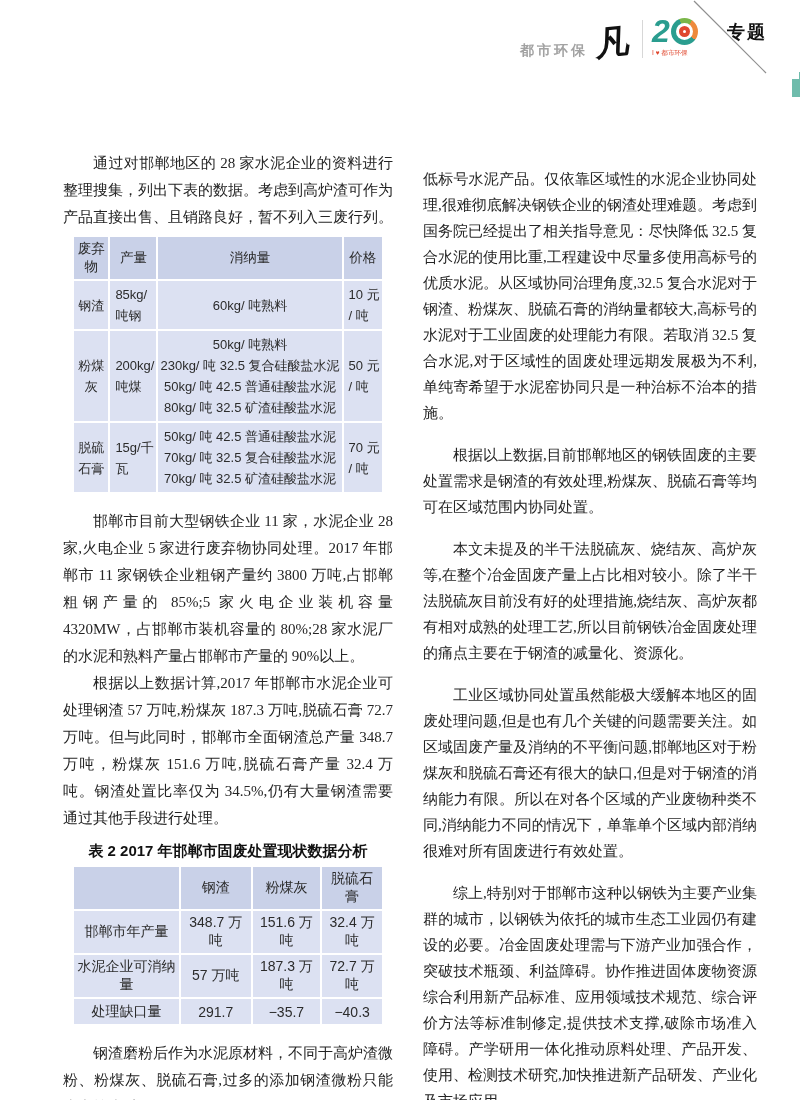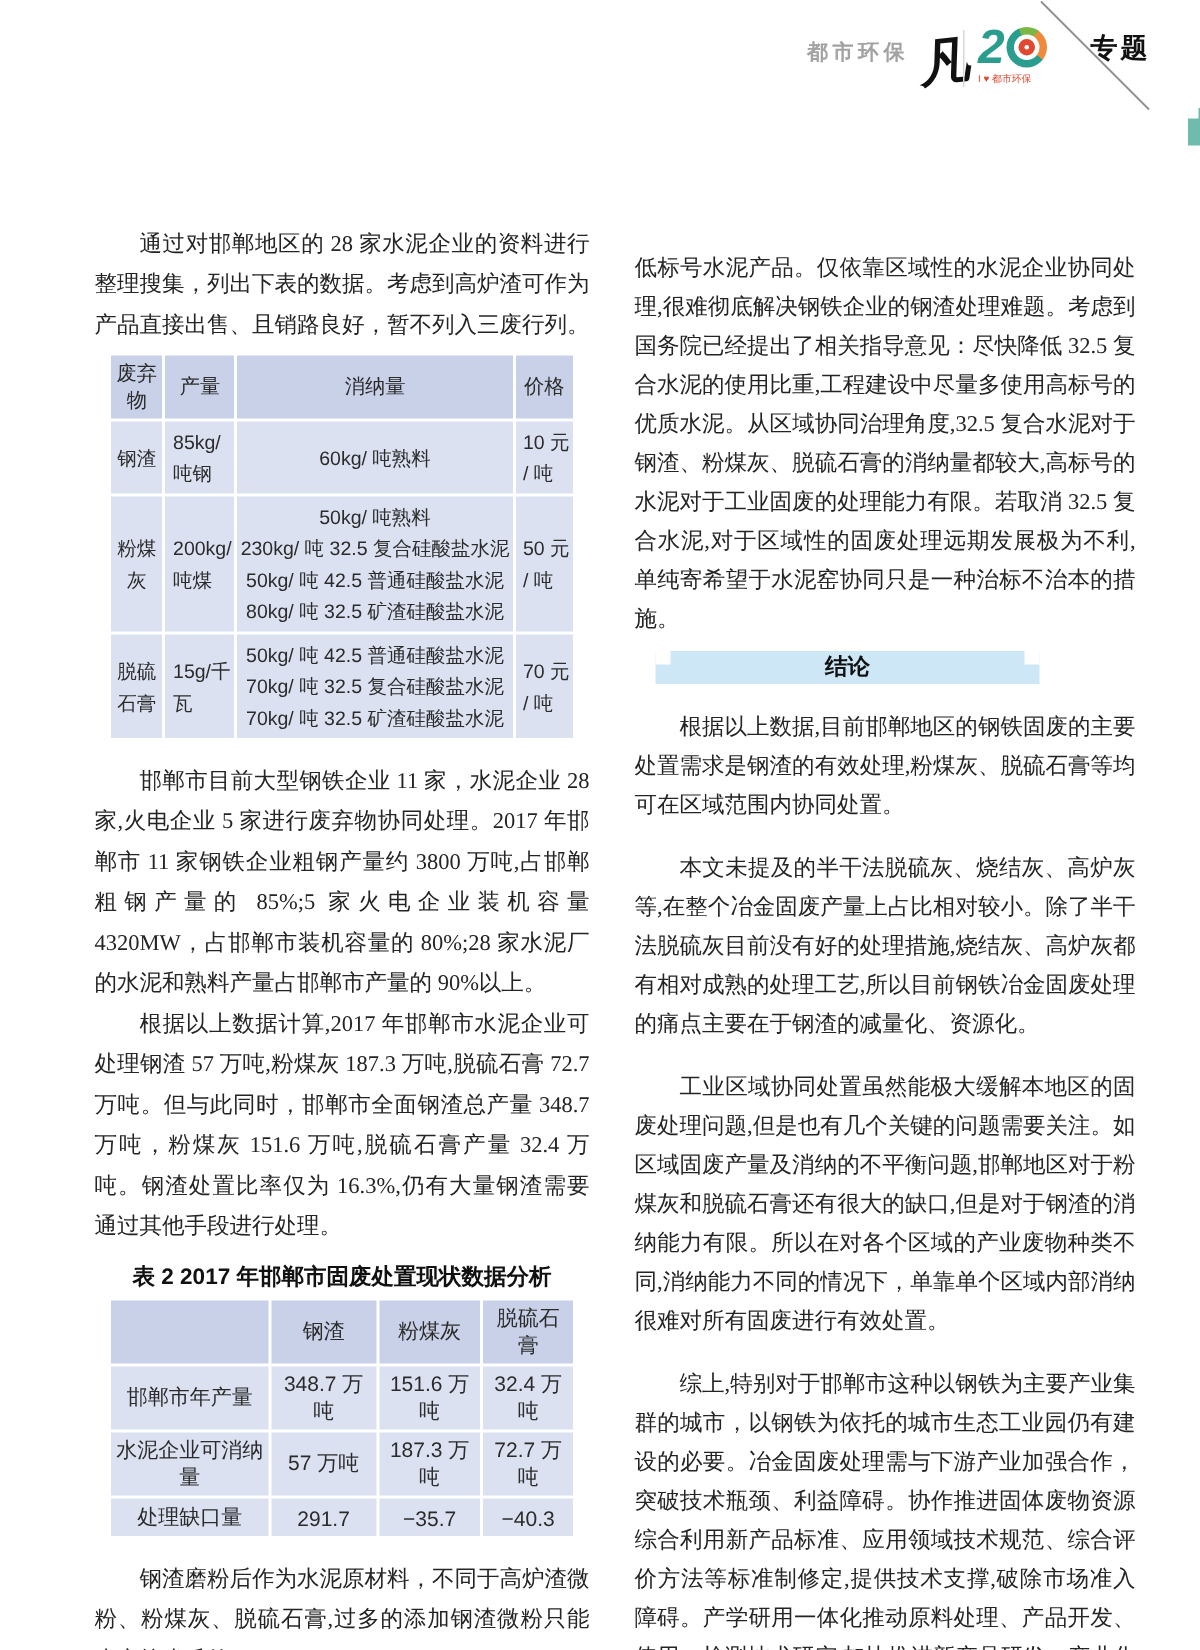--- a/index.html
+++ b/index.html
@@ -7,21 +7,21 @@
     --table_body_bg:#DCE1F2; --brand_grey:#8C8C8C; --accent_orange:#EE8A3C;
     --accent_red:#E0482F; --line_grey:#8F8F8F; --logo_teal:#2A9D8F;
   }
   *{box-sizing:border-box;margin:0;padding:0;}
   html,body{background:#fff;}
   .page{position:relative;width:800px;height:1100px;background:#fff;overflow:hidden;
     font-family:"Liberation Serif","DejaVu Serif",serif;color:#242424;}
 
   
   .header{position:absolute;top:0;left:0;width:800px;height:105px;}
-  .brand{position:absolute;top:26px;left:538px;display:flex;align-items:flex-start;}
+  .brand{position:absolute;top:26px;left:520px;display:flex;align-items:flex-end;}
   .brand-text{color:var(--brand_grey);font-size:14px;letter-spacing:3px;
     font-family:"Liberation Sans",sans-serif;font-weight:bold;opacity:.8;}
   .brand-mark{display:inline-block;font-size:34px;font-weight:600;color:#111;
     margin-left:8px;transform:rotate(-6deg) skewX(-8deg);line-height:1;
     font-family:"Liberation Serif",serif;}
   .logo-divider{position:absolute;top:20px;left:642px;width:1px;height:38px;background:#d7d7d7;}
   .anniv{position:absolute;top:16px;left:652px;width:60px;text-align:left;}
   .anniv-row{display:flex;align-items:center;}
   .anniv-two{font-family:"Liberation Sans",sans-serif;font-weight:bold;font-style:italic;
     font-size:32px;line-height:30px;color:var(--logo_teal);}
@@ -157,21 +157,21 @@
           <div class="tline">50kg/ 吨 42.5 普通硅酸盐水泥</div>
           <div class="tline">70kg/ 吨 32.5 复合硅酸盐水泥</div>
           <div class="tline">70kg/ 吨 32.5 矿渣硅酸盐水泥</div>
         </td>
         <td class="cell-left">70 元 / 吨</td>
       </tr>
     </tbody>
       </table>
 
     <p class="body-text p-after-table">邯郸市目前大型钢铁企业 11 家，水泥企业 28 家,火电企业 5 家进行废弃物协同处理。2017 年邯郸市 11 家钢铁企业粗钢产量约 3800 万吨,占邯郸粗钢产量的 85%;5 家火电企业装机容量 4320MW，占邯郸市装机容量的 80%;28 家水泥厂的水泥和熟料产量占邯郸市产量的 90%以上。</p>
-    <p class="body-text">根据以上数据计算,2017 年邯郸市水泥企业可处理钢渣 57 万吨,粉煤灰 187.3 万吨,脱硫石膏 72.7 万吨。但与此同时，邯郸市全面钢渣总产量 348.7 万吨，粉煤灰 151.6 万吨,脱硫石膏产量 32.4 万吨。钢渣处置比率仅为 16.3%,仍有大量钢渣需要通过其他手段进行处理。</p>
+    <p class="body-text">根据以上数据计算,2017 年邯郸市水泥企业可处理钢渣 57 万吨,粉煤灰 187.3 万吨,脱硫石膏 72.7 万吨。但与此同时，邯郸市全面钢渣总产量 348.7 万吨，粉煤灰 151.6 万吨,脱硫石膏产量 32.4 万吨。钢渣处置比率仅为 34.5%,仍有大量钢渣需要通过其他手段进行处理。</p>
 
     <div class="tbl-title t2-title">表 2  2017 年邯郸市固废处置现状数据分析</div>
 
     <table class="t2">
       <colgroup>
           <col style="width:108px">
           <col style="width:72px">
           <col style="width:70px">
           <col style="width:62px">
         </colgroup>
@@ -203,25 +203,20 @@
     </tbody>
       </table>
 
     <p class="body-text p-after-table">钢渣磨粉后作为水泥原材料，不同于高炉渣微粉、粉煤灰、脱硫石膏,过多的添加钢渣微粉只能生产较劣质的、</p>
   </div>
 
   <div class="col col-right">
 
     <p class="body-text no-indent">低标号水泥产品。仅依靠区域性的水泥企业协同处理,很难彻底解决钢铁企业的钢渣处理难题。考虑到国务院已经提出了相关指导意见：尽快降低 32.5 复合水泥的使用比重,工程建设中尽量多使用高标号的优质水泥。从区域协同治理角度,32.5 复合水泥对于钢渣、粉煤灰、脱硫石膏的消纳量都较大,高标号的水泥对于工业固废的处理能力有限。若取消 32.5 复合水泥,对于区域性的固废处理远期发展极为不利,单纯寄希望于水泥窑协同只是一种治标不治本的措施。</p>
 
-    <div class="banner">
-      <span class="notch-l"></span>
-      <span class="notch-r"></span>
-      <div class="banner-text">结论</div>
-    </div>
 
     <p class="body-text conclusion-p">根据以上数据,目前邯郸地区的钢铁固废的主要处置需求是钢渣的有效处理,粉煤灰、脱硫石膏等均可在区域范围内协同处置。</p>
     <p class="body-text">本文未提及的半干法脱硫灰、烧结灰、高炉灰等,在整个冶金固废产量上占比相对较小。除了半干法脱硫灰目前没有好的处理措施,烧结灰、高炉灰都有相对成熟的处理工艺,所以目前钢铁冶金固废处理的痛点主要在于钢渣的减量化、资源化。</p>
     <p class="body-text">工业区域协同处置虽然能极大缓解本地区的固废处理问题,但是也有几个关键的问题需要关注。如区域固废产量及消纳的不平衡问题,邯郸地区对于粉煤灰和脱硫石膏还有很大的缺口,但是对于钢渣的消纳能力有限。所以在对各个区域的产业废物种类不同,消纳能力不同的情况下，单靠单个区域内部消纳很难对所有固废进行有效处置。</p>
     <p class="body-text">综上,特别对于邯郸市这种以钢铁为主要产业集群的城市，以钢铁为依托的城市生态工业园仍有建设的必要。冶金固废处理需与下游产业加强合作，突破技术瓶颈、利益障碍。协作推进固体废物资源综合利用新产品标准、应用领域技术规范、综合评价方法等标准制修定,提供技术支撑,破除市场准入障碍。产学研用一体化推动原料处理、产品开发、使用、检测技术研究,加快推进新产品研发、产业化及市场应用。</p>
 
     <div class="signature">固废处理事业部</div>
   </div>
 
 </div>

